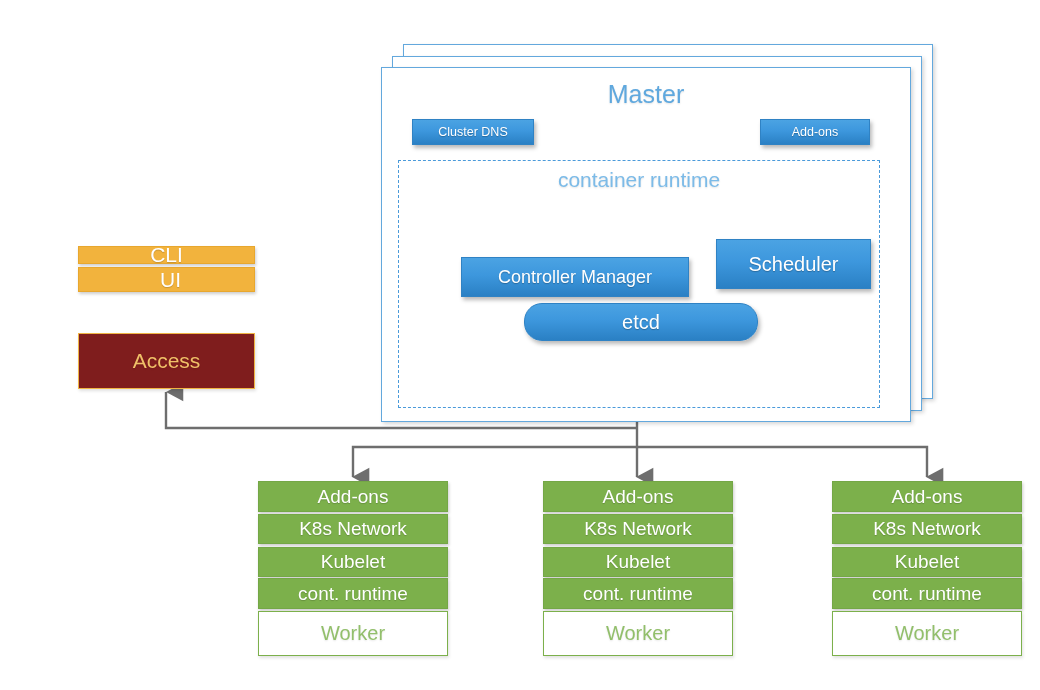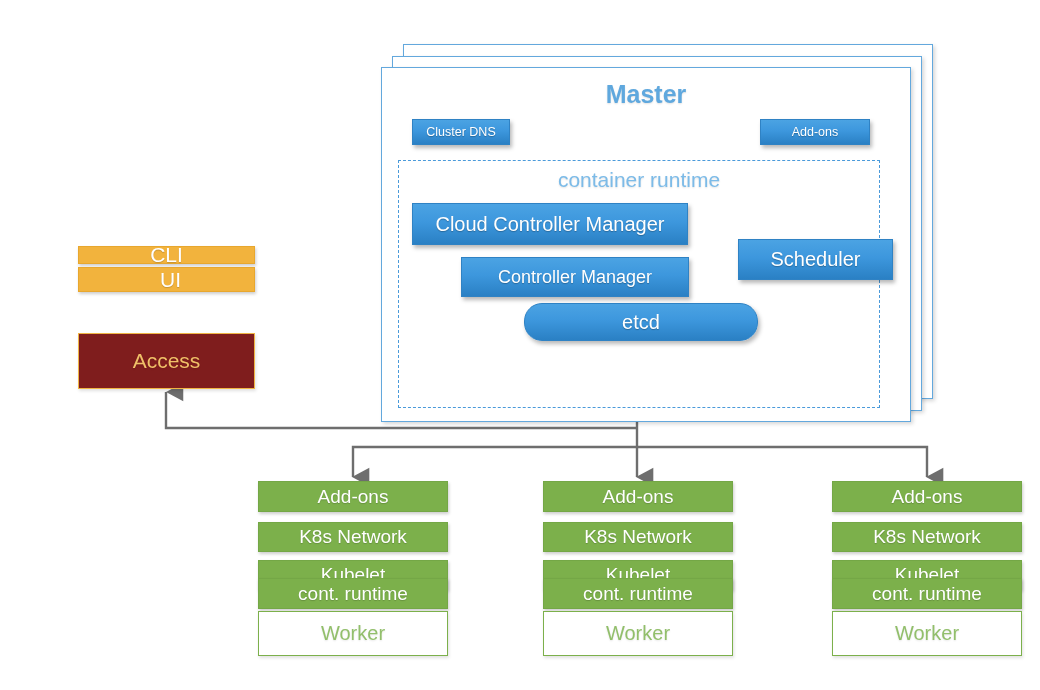--- a/index.html
+++ b/index.html
@@ -28,43 +28,42 @@
     box-sizing:border-box;
   }
   #panel-back  {left:403px;top:44px;width:530px;height:355px;}
   #panel-mid   {left:392px;top:56px;width:530px;height:355px;}
   #panel-front {left:381px;top:67px;width:530px;height:355px;}
 
   #master-title{
     position:absolute;left:381px;top:80px;width:530px;
     text-align:center;font-size:25px;color:#5fa8de;
     text-shadow:0 1px 2px rgba(0,0,0,0.12);
-    font-weight:bold;
   }
 
   
   #runtime-box{
     position:absolute;left:398px;top:160px;width:482px;height:248px;
     border:1.6px dashed #4a9ada;background:transparent;box-sizing:border-box;
   }
   #runtime-title{
     position:absolute;left:398px;top:168px;width:482px;
     text-align:center;font-size:21px;color:#7cbbe8;
     text-shadow:0 1px 2px rgba(0,0,0,0.12);
   }
 
   
-  #chip-clusterdns{left:412px;top:119px;width:98px;height:26px;font-size:12.5px;}
+  #chip-clusterdns{left:412px;top:119px;width:122px;height:26px;font-size:12.5px;}
   #chip-addons    {left:760px;top:119px;width:110px;height:26px;font-size:12.5px;}
 
   
   #box-ccm   {left:412px;top:203px;width:276px;height:42px;font-size:20px;}
   #box-cm    {left:461px;top:257px;width:228px;height:40px;font-size:18px;}
   #box-etcd  {left:524px;top:303px;width:234px;height:38px;font-size:20px;border-radius:18px;}
-  #box-sched {left:716px;top:239px;width:155px;height:41px;font-size:20px;margin-left:22px;}
+  #box-sched {left:716px;top:239px;width:155px;height:50px;font-size:20px;}
   #box-api   {left:412px;top:364px;width:459px;height:39px;font-size:20px;}
 
   
   #access-stack{position:absolute;left:78px;top:232px;width:177px;height:157px;}
   .acc-cell{
     position:absolute;left:0;width:177px;box-sizing:border-box;
     background:#f2b33d;border:1px solid #e8a72e;
     color:#ffffff;display:flex;align-items:center;justify-content:center;
     font-size:21px;text-shadow:0 1px 1px rgba(0,0,0,0.18);
     box-shadow:1px 2px 3px rgba(0,0,0,0.20);
@@ -86,22 +85,22 @@
   #worker-1{left:543px;}
   #worker-2{left:832px;}
   .w-cell{
     position:absolute;left:0;width:190px;box-sizing:border-box;
     background:#7cb04b;border:1px solid #74a746;
     color:#ffffff;display:flex;align-items:center;justify-content:center;
     font-size:19px;text-shadow:0 1px 1px rgba(0,0,0,0.18);
     box-shadow:1px 2px 3px rgba(0,0,0,0.20);
   }
   .w-r0{top:0;height:31px;}
-  .w-r1{top:33px;height:30px;margin-top:8px;}
-  .w-r2{top:79px;height:30px;text-align:right;}
+  .w-r1{top:33px;height:30px;}
+  .w-r2{top:66px;height:30px;text-align:right;}
   .w-r3{top:97px;height:31px;}
   .w-label{
     position:absolute;left:0;top:130px;width:190px;height:45px;box-sizing:border-box;
     background:#ffffff;border:1px solid #7cb04b;
     display:flex;align-items:center;justify-content:center;
     font-size:20px;color:#92bf6b;text-shadow:0 1px 2px rgba(0,0,0,0.10);
     box-shadow:1px 2px 3px rgba(0,0,0,0.12);
   }
 
   
@@ -143,21 +142,20 @@
   <div class="panel" id="panel-front"></div>
 
   <div id="master-title">Master</div>
 
   <div class="bluebox" id="chip-clusterdns">Cluster DNS</div>
   <div class="bluebox" id="chip-addons">Add-ons</div>
 
   <div id="runtime-box"></div>
   <div id="runtime-title">container runtime</div>
 
-  <div class="bluebox" id="box-ccm">Cloud Controller Manager</div>
   <div class="bluebox" id="box-cm">Controller Manager</div>
   <div class="bluebox" id="box-etcd">etcd</div>
   <div class="bluebox" id="box-sched">Scheduler</div>
 
   <div id="access-stack">
     <div class="acc-cell" id="acc-cli">CLI</div>
     <div class="acc-cell" id="acc-ui">UI</div>
     <div id="acc-label">Access</div>
   </div>
 

